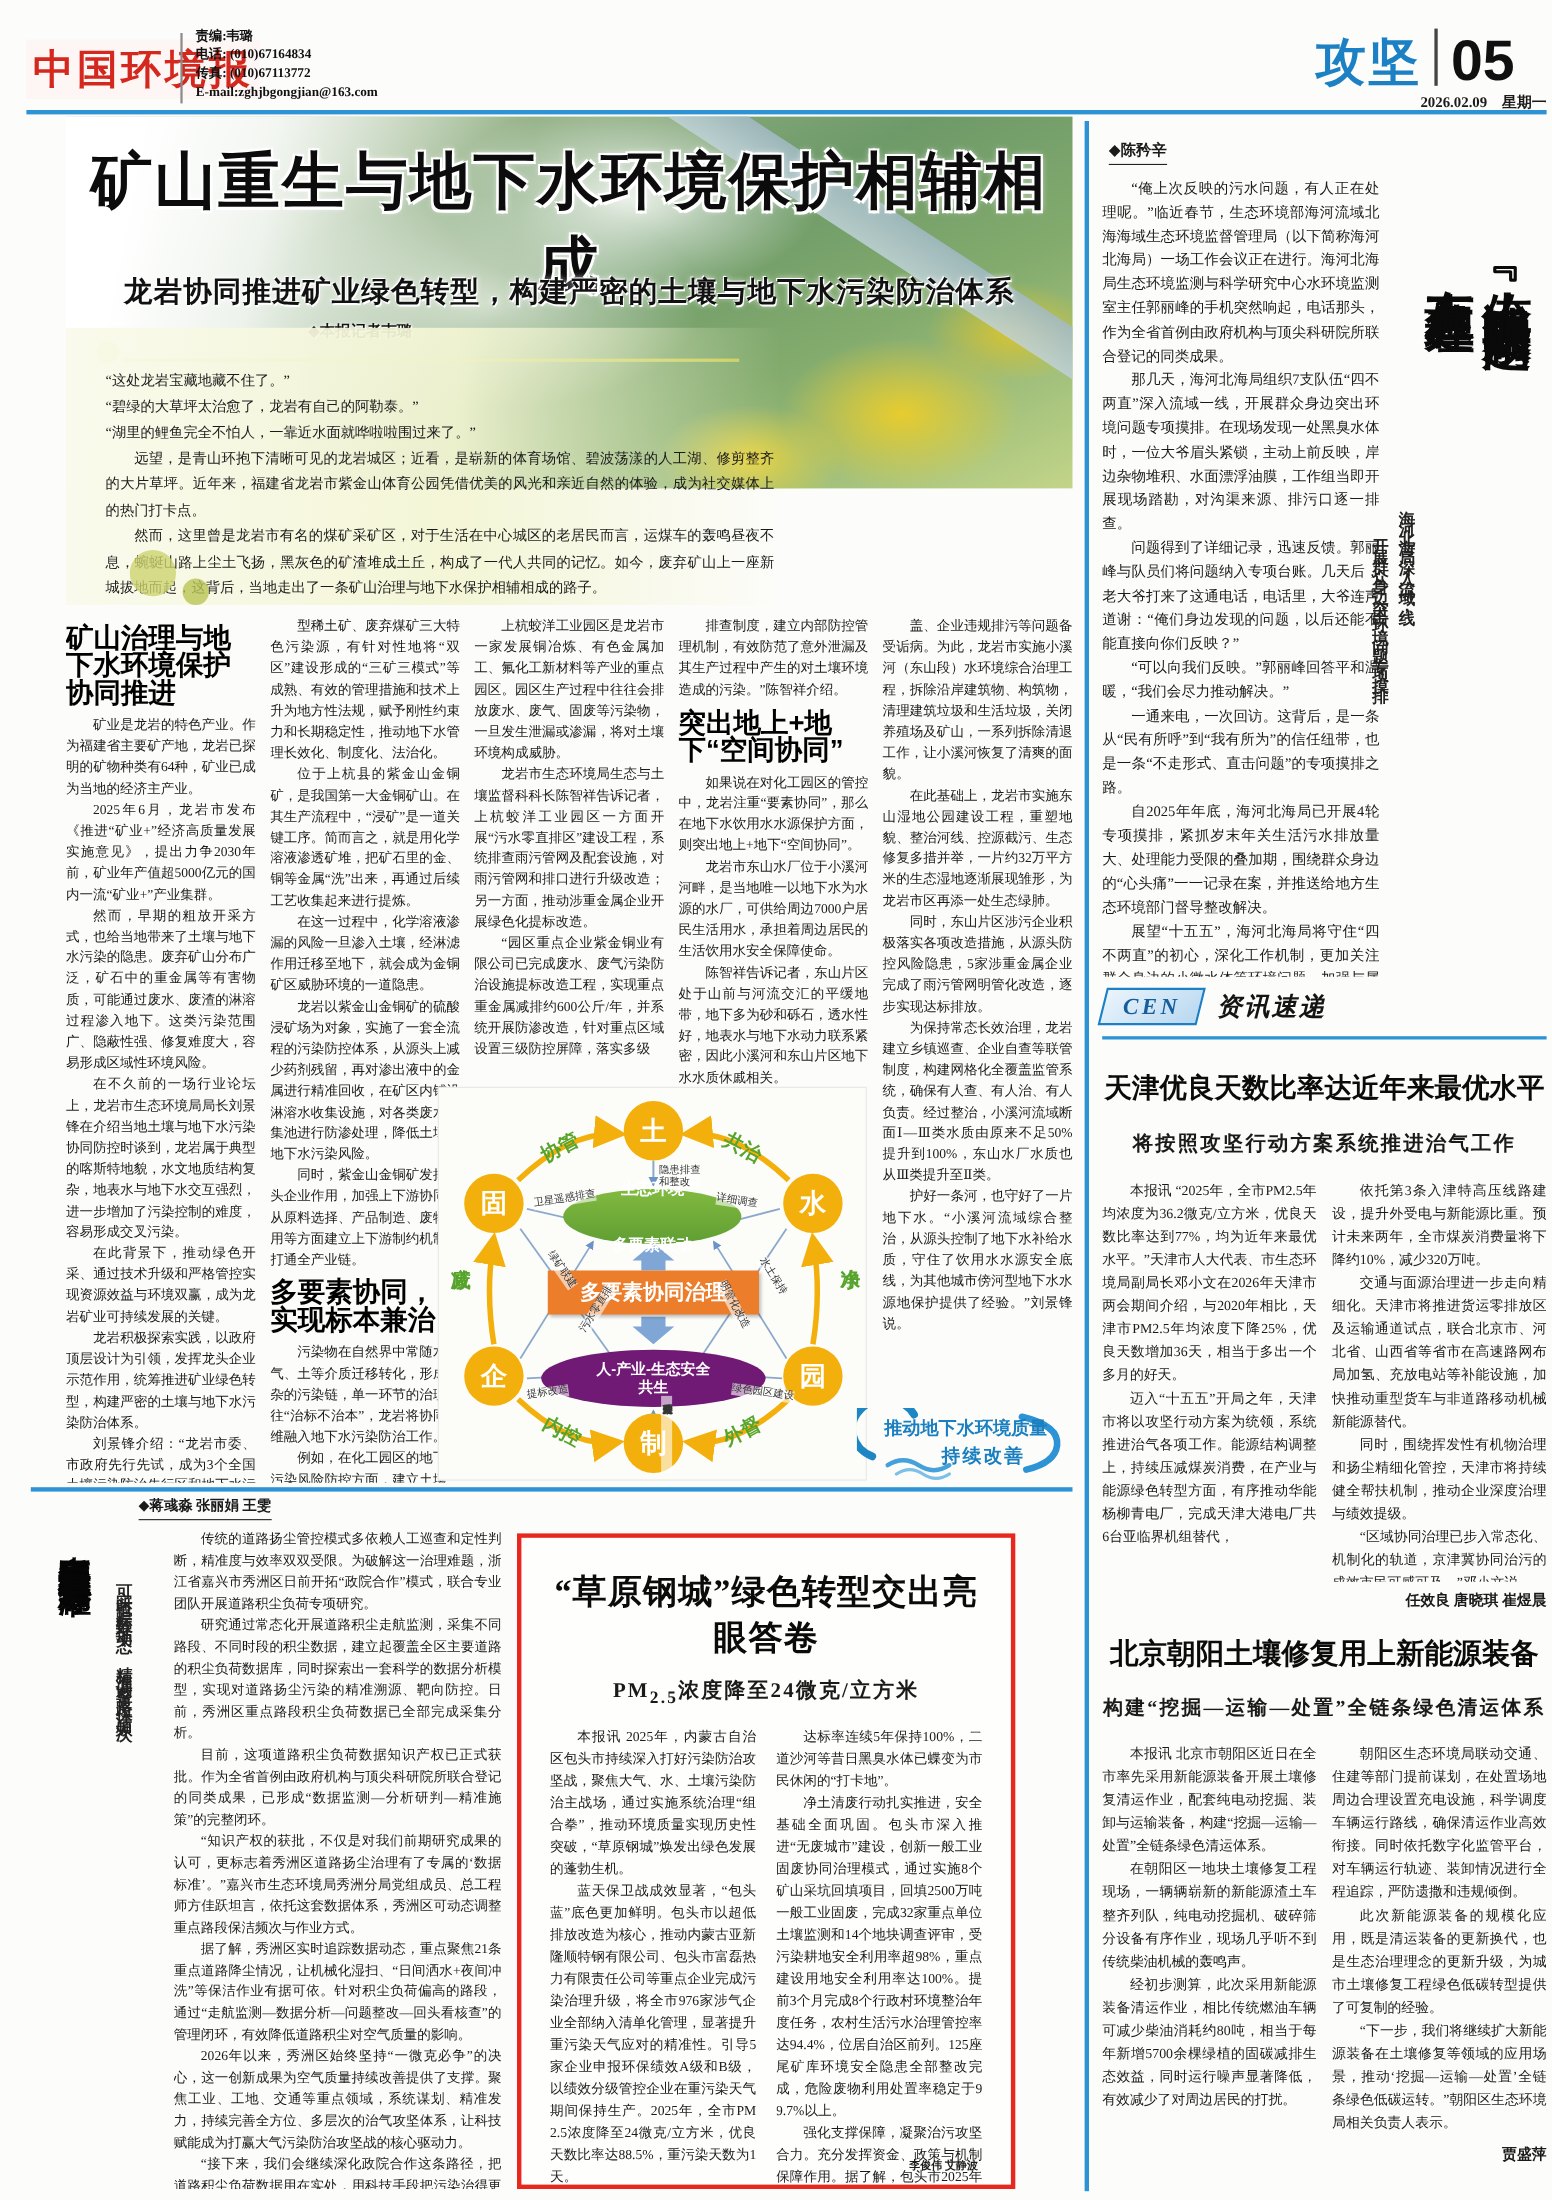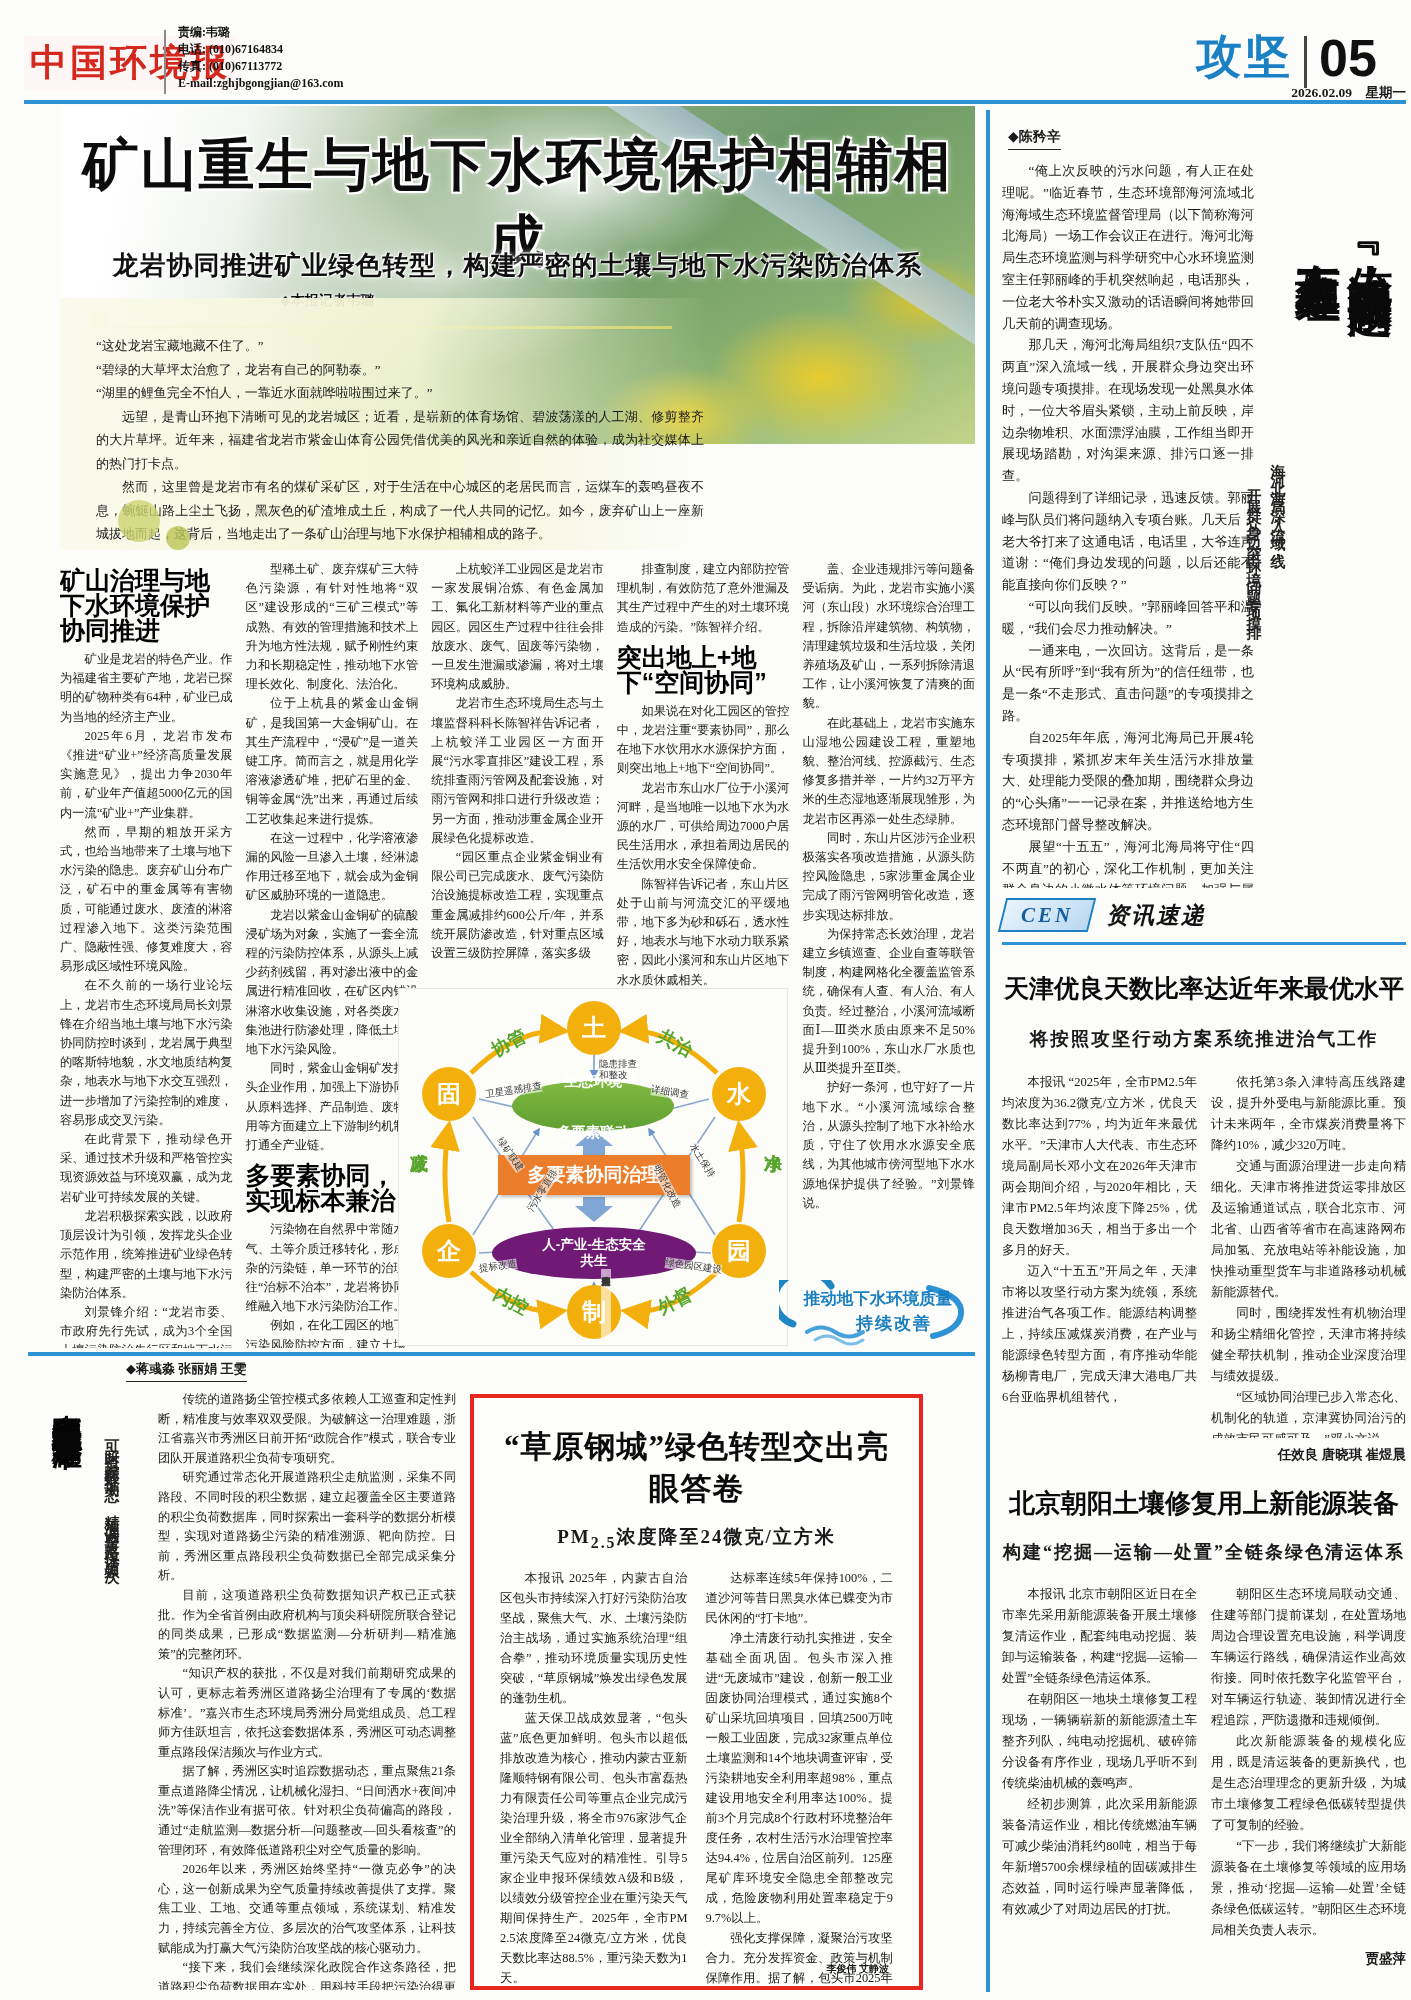--- a/index.html
+++ b/index.html
@@ -4,21 +4,21 @@
 <style>
   html,body{margin:0;padding:0;background:#e8e8e6;}
   .page{position:relative;width:1411px;height:2000px;background:#fcfcfa;margin:0 auto;
         font-family:"Liberation Serif","DejaVu Serif",serif;color:#1a1a1a;overflow:hidden;}
   .abs{position:absolute;}
   
   .logo{left:24px;top:36px;font-size:37px;font-weight:900;color:#d4281e;letter-spacing:3px;
         font-family:"Liberation Serif","DejaVu Serif",serif;background:#fdf6f4;padding:2px 6px;}
   .m-div{left:164px;top:30px;width:2px;height:64px;background:#8a8a8a;}
   .contact{left:178px;top:24px;font-size:12px;line-height:17px;font-weight:700;color:#111;}
-  .sect{left:1196px;top:26px;display:flex;align-items:flex-end;gap:12px;}
+  .sect{left:1196px;top:26px;display:flex;align-items:flex-start;gap:12px;}
   .sect .gj{font-size:46px;font-weight:900;color:#1b80c4;letter-spacing:2px;}
   .sect .bar{width:3px;height:52px;background:#444;}
   .sect .pg{font-size:52px;font-weight:900;color:#101010;font-family:"Liberation Sans","DejaVu Sans",sans-serif;}
   .dateline{left:1140px;top:84px;width:266px;text-align:right;font-size:13.5px;font-weight:700;}
   .rule-blue{background:#2e93d4;}
   
   .photo{left:60px;top:106px;width:915px;height:338px;overflow:hidden;
     background:
       radial-gradient(150px 95px at 83% 80%, rgba(235,205,42,.95), rgba(235,205,42,0) 72%),
       radial-gradient(120px 70px at 68% 92%, rgba(240,214,60,.9), rgba(240,214,60,0) 70%),
@@ -299,21 +299,21 @@
           <div class="p">强化支撑保障，凝聚治污攻坚合力。充分发挥资金、政策与机制保障作用。据了解，包头市2025年争取8.45亿元中央和自治区生态环保专项资金，构建总投资达122亿元的“百亿元生态环境项目库”，为污染防治工作持续推进提供有力支撑。在监管中坚持执法与服务并重，全年对11起轻微违法行为依法免罚，持续强化环保执法监测力量，环境治理体系和治理能力现代化水平不断提升。</div>
         </div>
     </div>
     <div class="bt-byline">李俊伟 艾静波</div>
   </div>
 
   <div class="abs vrule"></div>
 
   <div class="abs r1-byline">◆陈矜辛</div>
   <div class="abs r1-body">
-      <div class="p">“俺上次反映的污水问题，有人正在处理呢。”临近春节，生态环境部海河流域北海海域生态环境监督管理局（以下简称海河北海局）一场工作会议正在进行。海河北海局生态环境监测与科学研究中心水环境监测室主任郭丽峰的手机突然响起，电话那头，一位老大爷朴实又激动的话语瞬间将她带回几天前的调查现场。</div>
+      <div class="p">“俺上次反映的污水问题，有人正在处理呢。”临近春节，生态环境部海河流域北海海域生态环境监督管理局（以下简称海河北海局）一场工作会议正在进行。海河北海局生态环境监测与科学研究中心水环境监测室主任郭丽峰的手机突然响起，电话那头，作为全省首例由政府机构与顶尖科研院所联合登记的同类成果。</div>
       <div class="p">那几天，海河北海局组织7支队伍“四不两直”深入流域一线，开展群众身边突出环境问题专项摸排。在现场发现一处黑臭水体时，一位大爷眉头紧锁，主动上前反映，岸边杂物堆积、水面漂浮油膜，工作组当即开展现场踏勘，对沟渠来源、排污口逐一排查。</div>
       <div class="p">问题得到了详细记录，迅速反馈。郭丽峰与队员们将问题纳入专项台账。几天后，老大爷打来了这通电话，电话里，大爷连声道谢：“俺们身边发现的问题，以后还能不能直接向你们反映？”</div>
       <div class="p">“可以向我们反映。”郭丽峰回答平和温暖，“我们会尽力推动解决。”</div>
       <div class="p">一通来电，一次回访。这背后，是一条从“民有所呼”到“我有所为”的信任纽带，也是一条“不走形式、直击问题”的专项摸排之路。</div>
       <div class="p">自2025年年底，海河北海局已开展4轮专项摸排，紧抓岁末年关生活污水排放量大、处理能力受限的叠加期，围绕群众身边的“心头痛”一一记录在案，并推送给地方生态环境部门督导整改解决。</div>
       <div class="p">展望“十五五”，海河北海局将守住“四不两直”的初心，深化工作机制，更加关注群众身边的小微水体等环境问题，加强与属地生态环境部门的联动，以更加扎实有力的行动，回应流域百姓期盼。</div>
     </div>
   <div class="abs r1-k" style="left:1268px;top:452px;height:330px;">海河北海局深入流域一线，</div>
   <div class="abs r1-k" style="left:1244px;top:478px;height:440px;">开展群众身边突出环境问题专项摸排</div>
   <div class="abs r1-v" style="left:1340px;top:228px;height:600px;">『俺上次反映的污水问题，</div>

